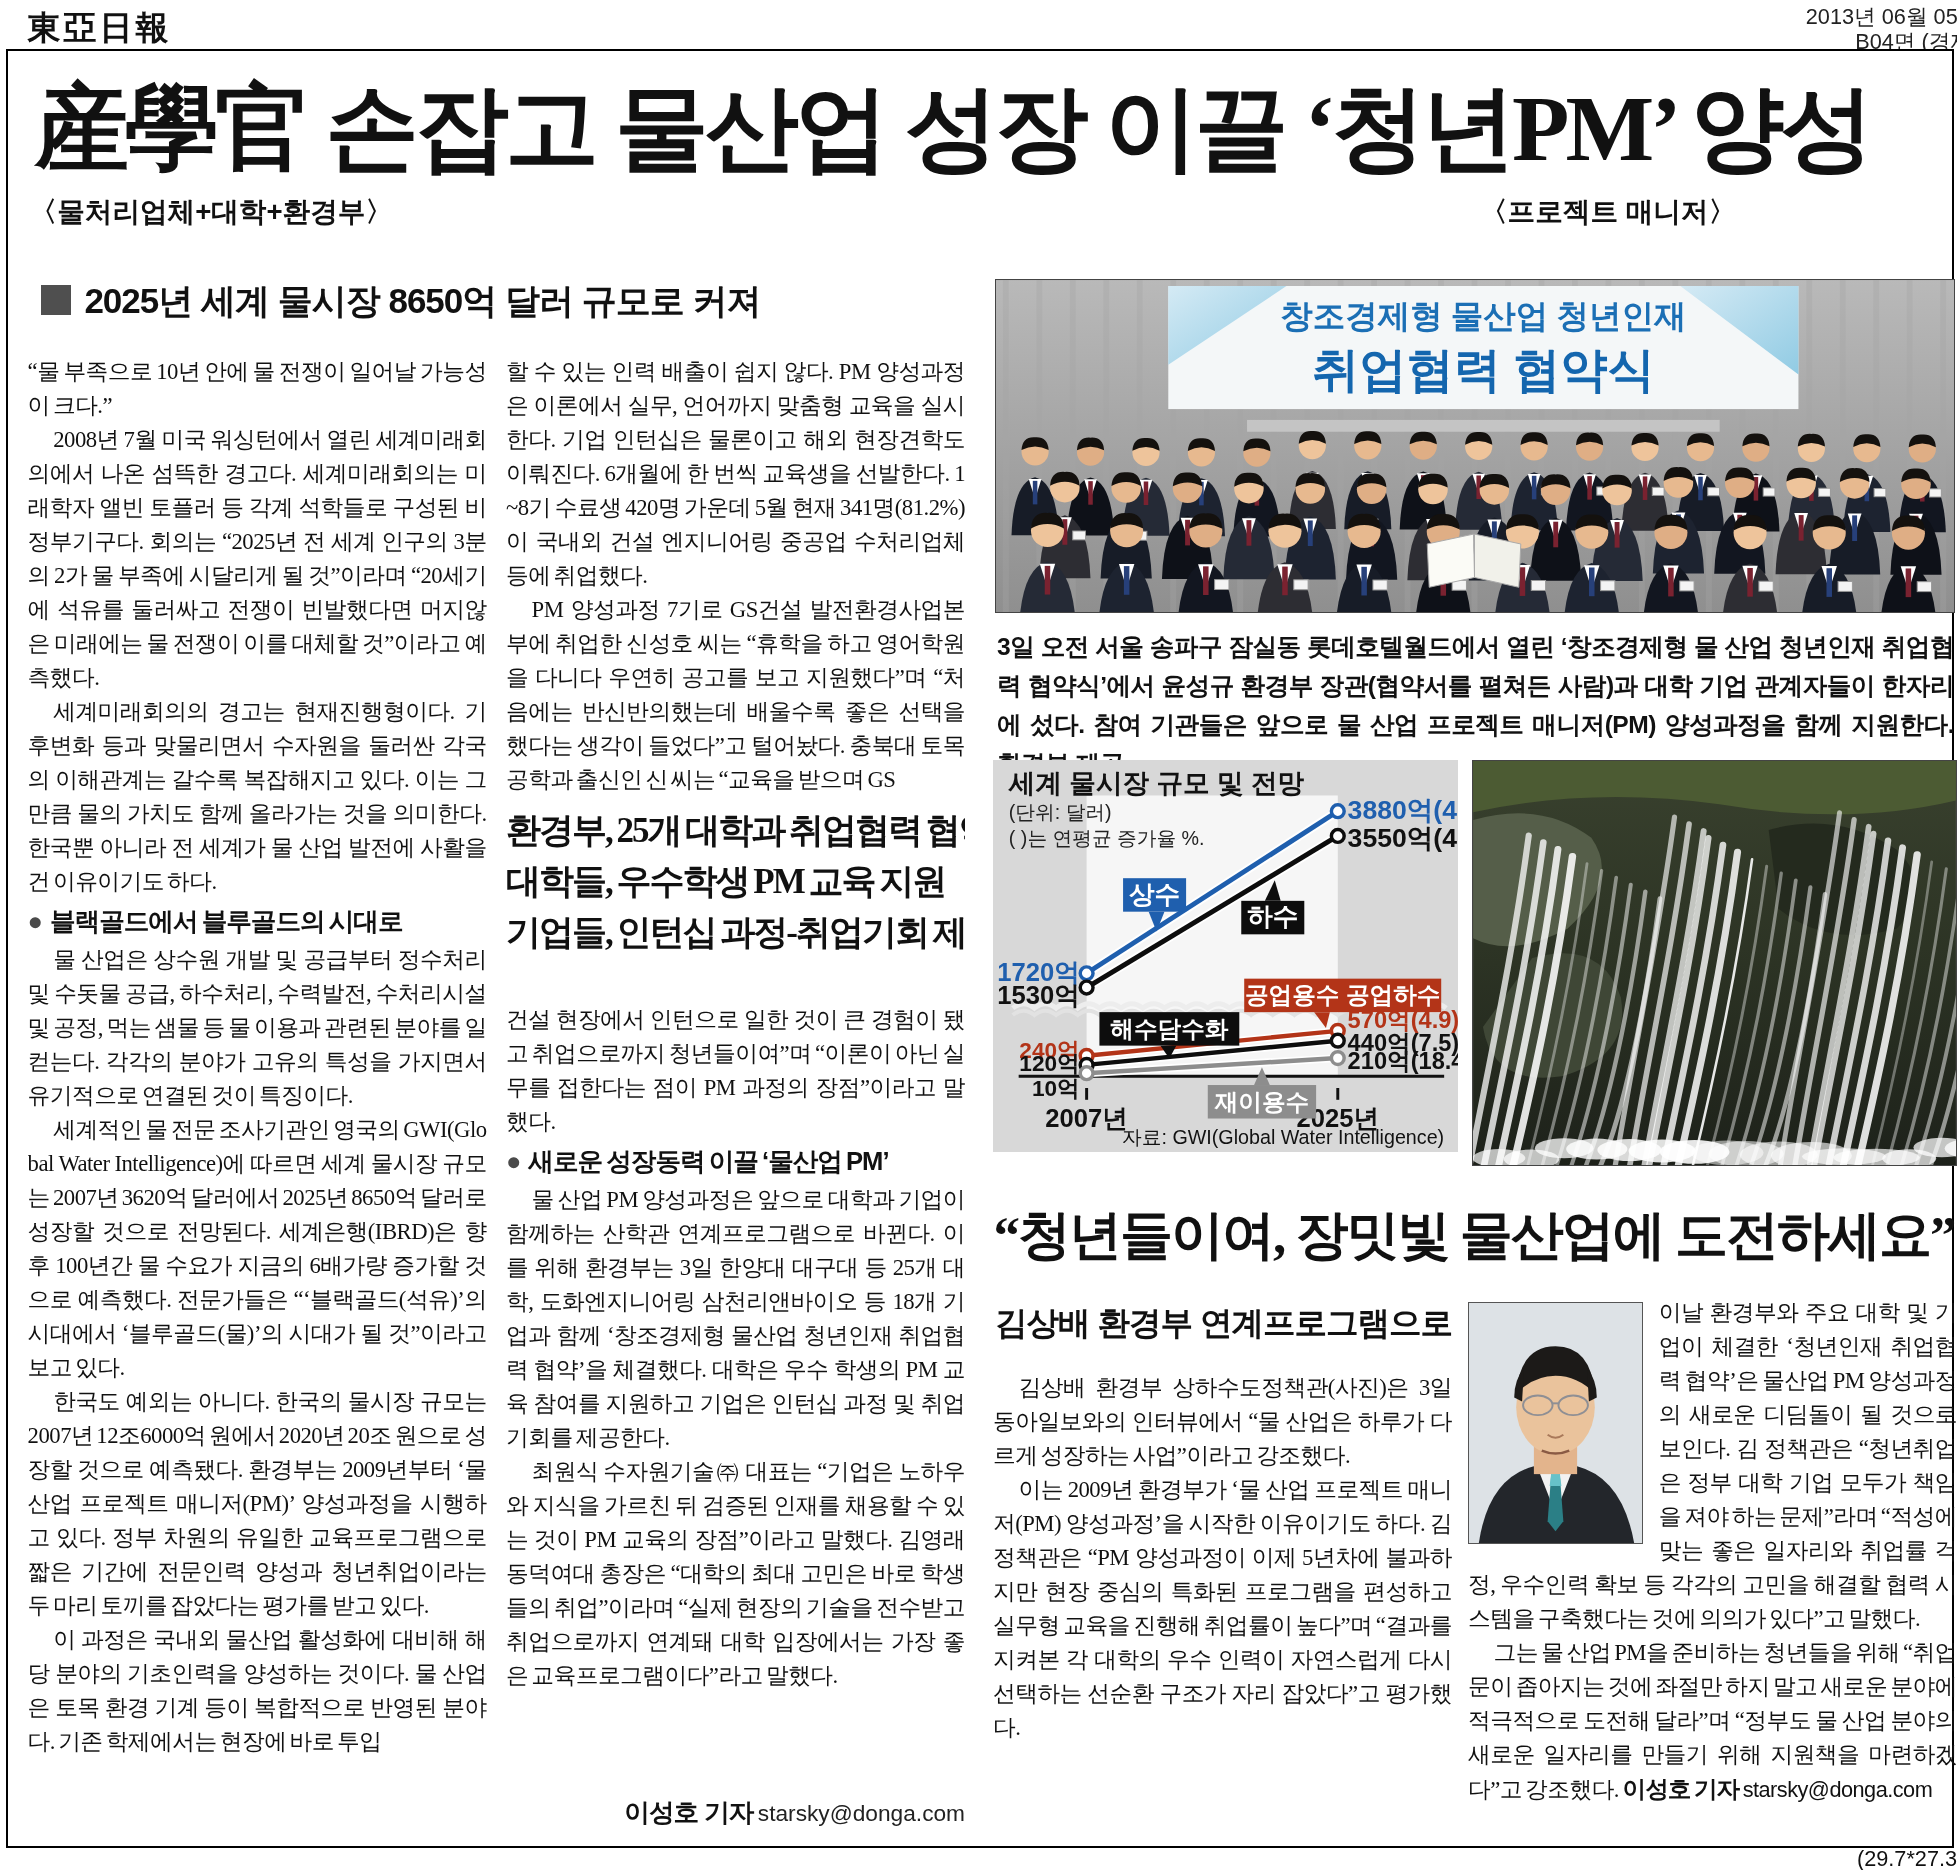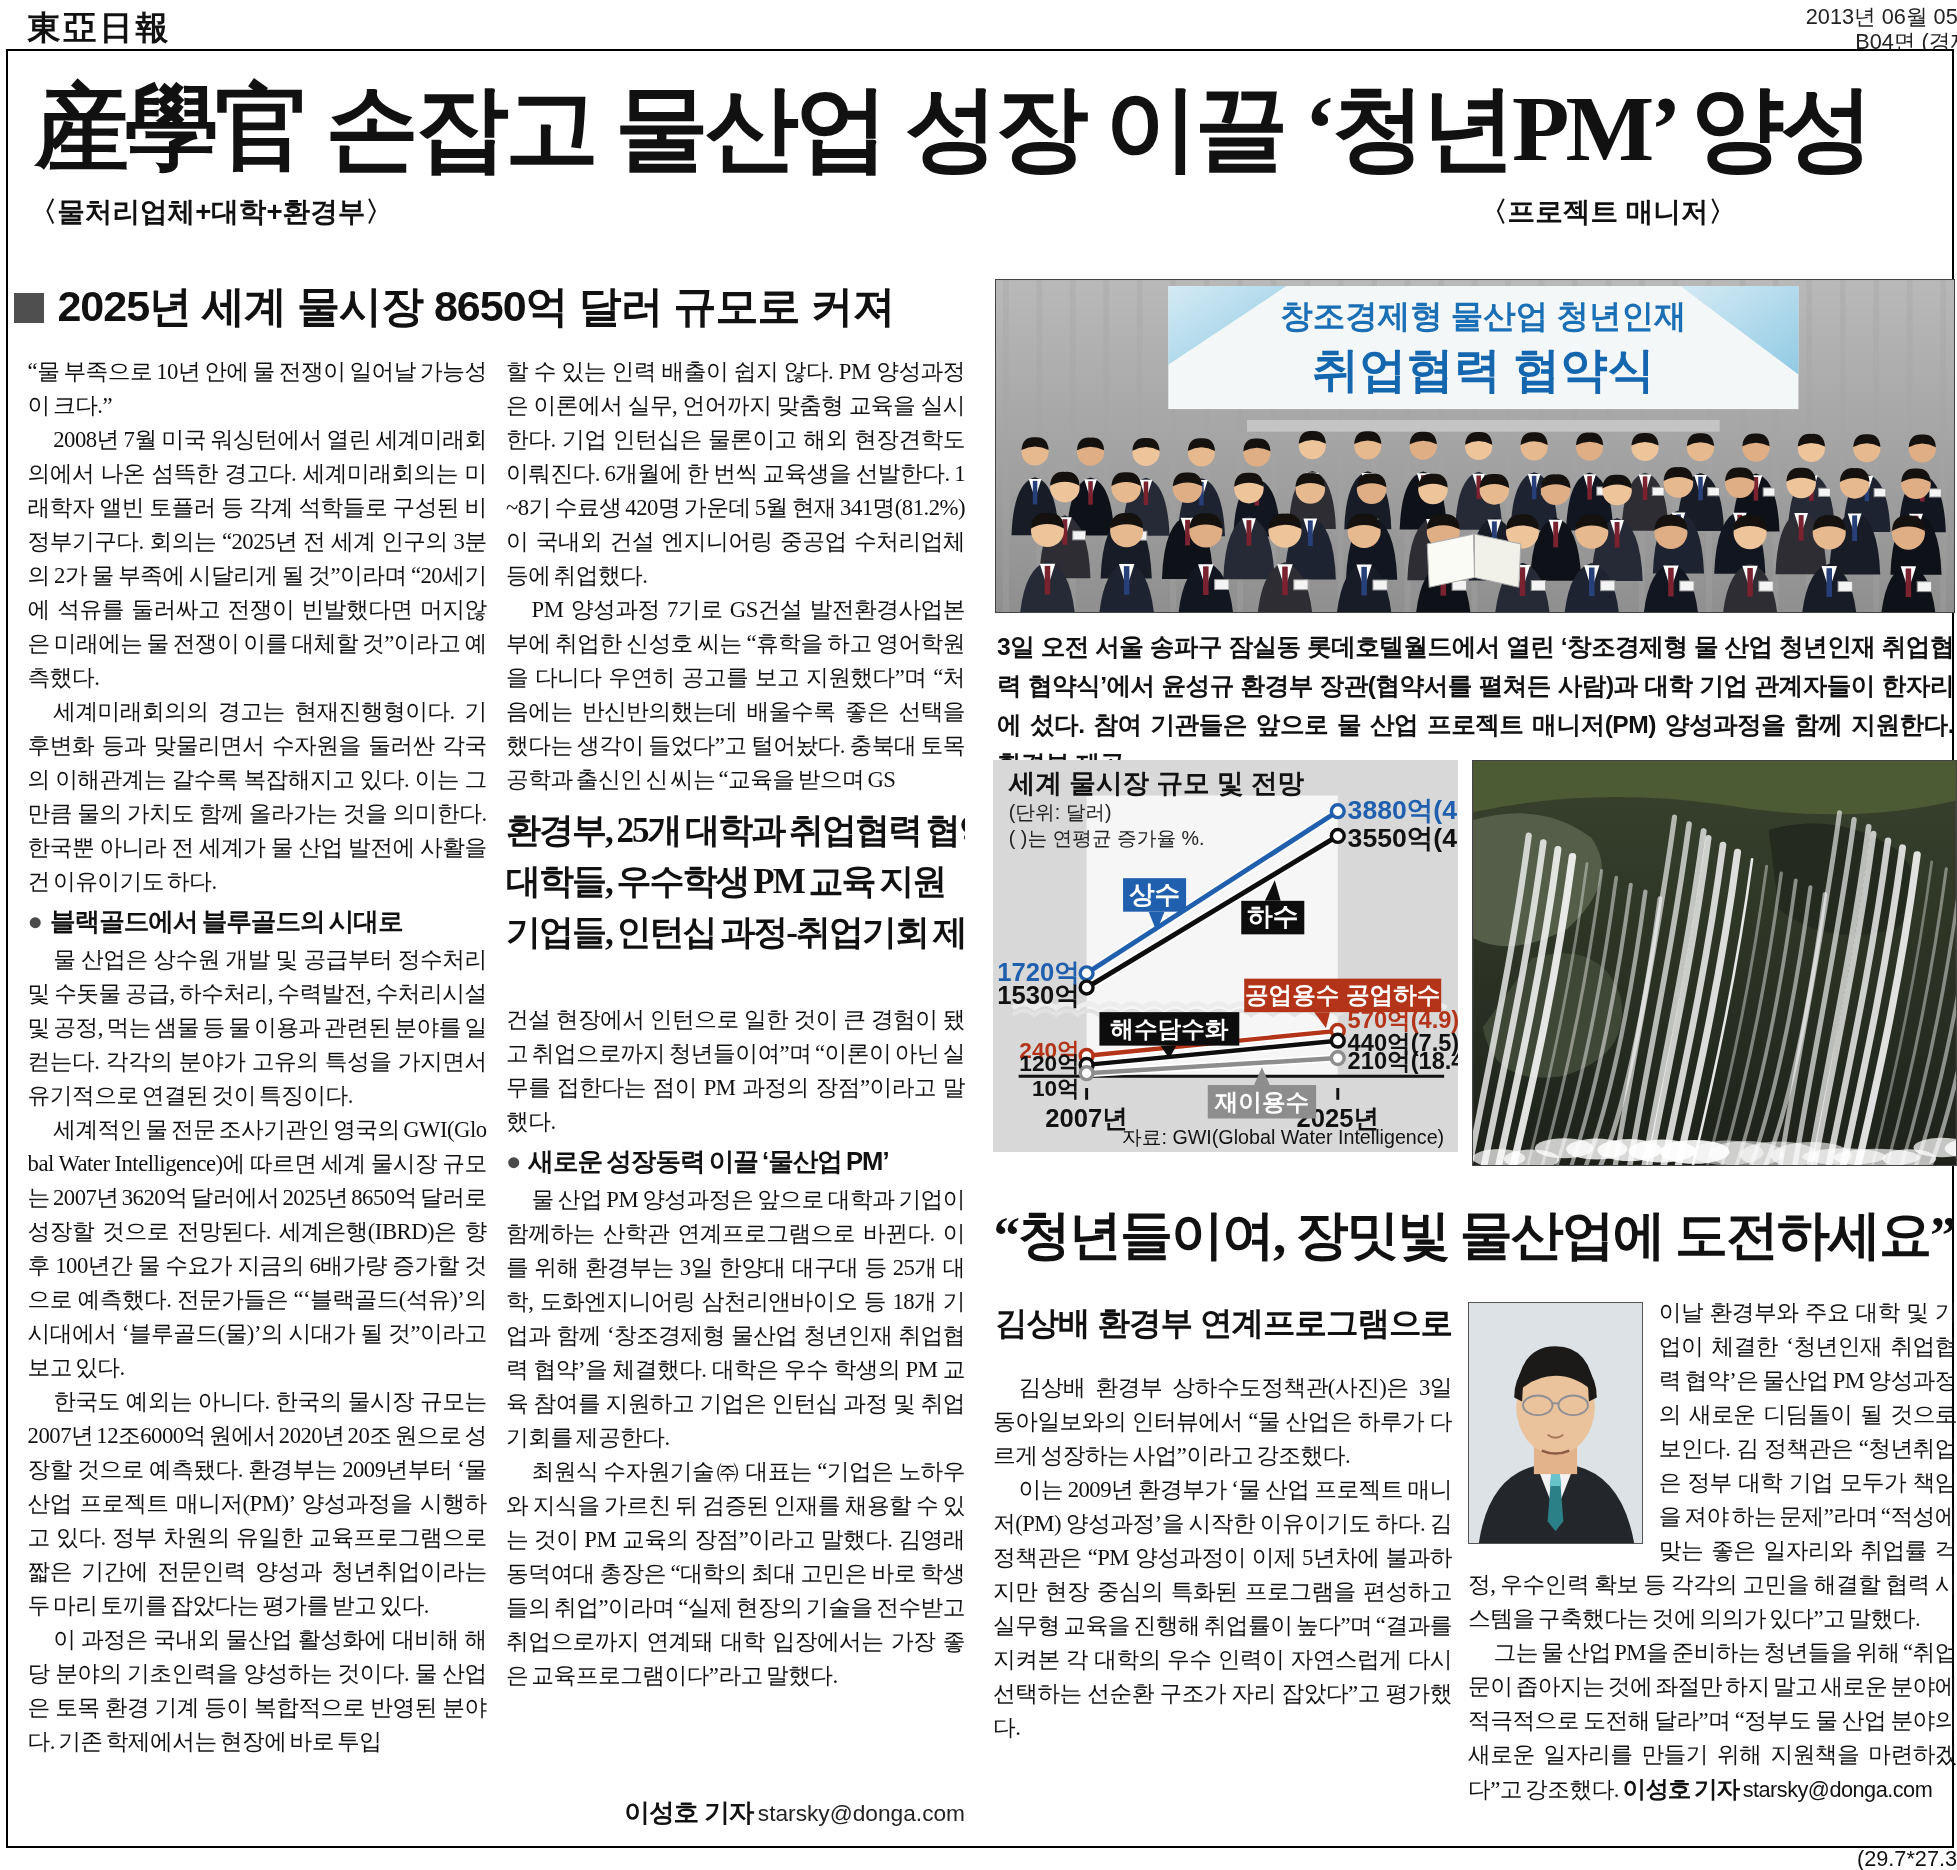--- a/index.html
+++ b/index.html
@@ -9,22 +9,22 @@
   .masthead{position:absolute;left:27.6px;top:5.9px;font-size:33px;font-weight:900;letter-spacing:3px;}
   .dateblock{position:absolute;right:25.6px;top:3.9px;text-align:right;
              font-family:"Liberation Sans",sans-serif;font-size:21.7px;line-height:25.6px;color:#222;}
   
   .frame{position:absolute;left:5.9px;top:49px;width:1944px;height:1795px;border:2px solid #000;background:#fff;}
   
   .headline{position:absolute;left:35px;top:65px;width:1886px;font-size:94px;font-weight:900;
             letter-spacing:-3.9px;white-space:nowrap;}
   .kicker{position:absolute;top:193px;font-family:"Liberation Sans",sans-serif;font-size:27.6px;font-weight:700;}
   .kicker.kl{left:29.6px;} .kicker.kr{left:1480px;}
-  .deck{position:absolute;left:14px;top:278px;font-family:"Liberation Sans",sans-serif;
-        font-size:43px;font-weight:800;letter-spacing:-1px;}
+  .deck{position:absolute;left:41px;top:278px;font-family:"Liberation Sans",sans-serif;
+        font-size:35px;font-weight:800;letter-spacing:-1px;}
   .deck .sq{display:inline-block;width:29.6px;height:29.6px;background:#4f4f4f;margin-right:13.8px;vertical-align:-2px;}
   
   .col{position:absolute;width:459px;font-size:22.7px;line-height:34px;text-align:justify;
        word-break:break-all;letter-spacing:-0.5px;word-spacing:-2px;overflow:hidden;}
   .col p{margin:0;text-indent:25.6px;}
   .col p.noind{text-indent:0;}
   .sec{font-family:"Liberation Sans",sans-serif;font-weight:800;font-size:25.6px;text-indent:0 !important;
        margin:4.9px 0 !important;letter-spacing:-1px;}
   .sec .dot{color:#4a4a4a;margin-right:7.9px;}
   .midheads{margin:7.9px 0 45px 0;}

